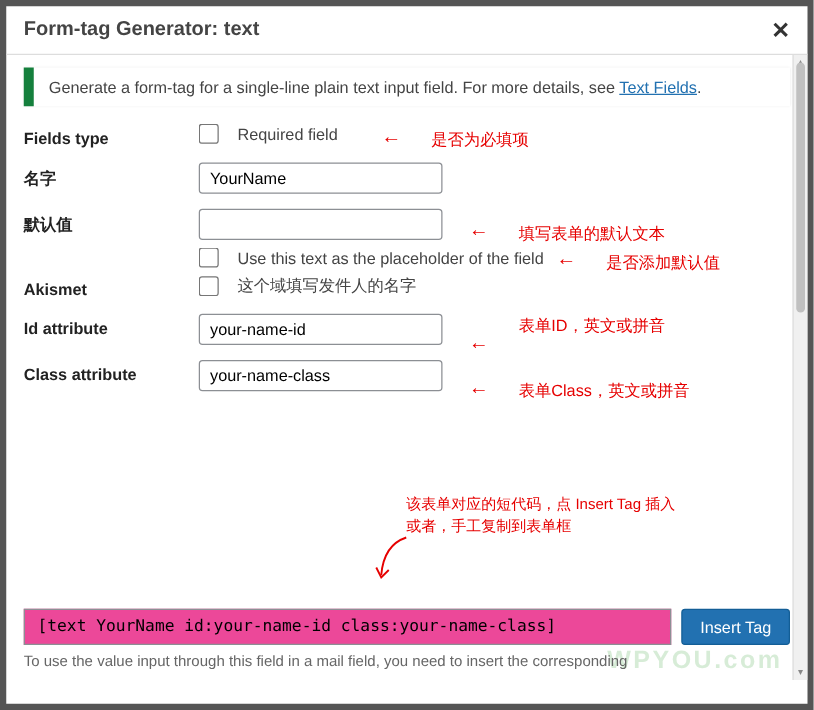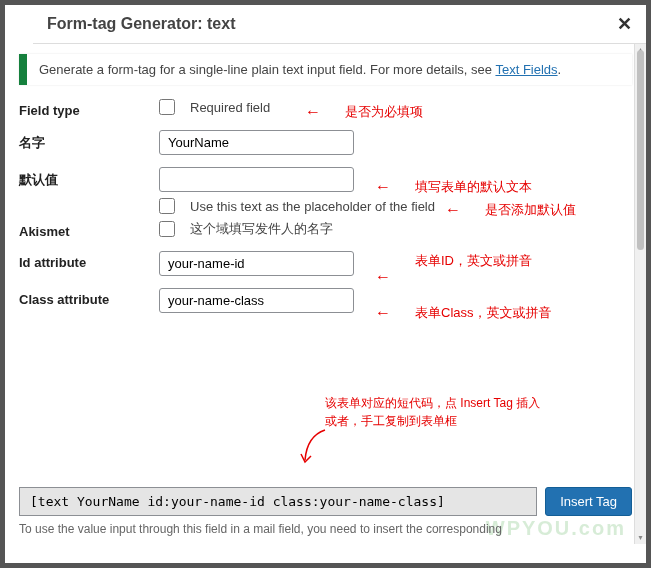--- a/index.html
+++ b/index.html
@@ -1,35 +1,35 @@
 <!DOCTYPE html>
 <html><head>
 <meta charset="utf-8">
 <style>
 * { box-sizing: border-box; margin: 0; padding: 0; }
 body { font-family: -apple-system, "Segoe UI", Arial, sans-serif; font-size: 13px; color: #333; background: #fff; width: 651px; height: 568px; overflow: hidden; position: relative; }
 .outer { border: 5px solid #555; height: 568px; background: #fff; position: relative; }
-.titlebar { display: flex; justify-content: space-between; align-items: center; padding: 8px 14px; border-bottom: 1px solid #ddd; margin-left: 28px; }
+.titlebar { display: flex; justify-content: space-between; align-items: center; padding: 8px 14px; border-bottom: 1px solid #ddd; }
 .titlebar h2 { font-size: 16px; font-weight: 600; color: #444; }
 .close-x { font-size: 18px; cursor: pointer; color: #333; font-weight: bold; }
 .content { padding: 10px 14px 0 14px; height: 500px; overflow: hidden; position: relative; }
 .notice { border-left: 8px solid #15803d; background: #fff; padding: 8px 12px; margin-bottom: 14px; font-size: 13px; color: #444; box-shadow: 0 0 2px rgba(0,0,0,0.1); }
 .notice a { color: #2271b1; text-decoration: underline; }
 .form-row { display: flex; align-items: flex-start; margin-bottom: 12px; }
 .form-label { width: 140px; flex-shrink: 0; font-size: 13px; color: #222; font-weight: 600; padding-top: 4px; }
 .form-control { flex: 1; position: relative; }
 .form-control input[type="text"] { width: 195px; padding: 4px 8px; border: 1px solid #8c8f94; border-radius: 3px; font-size: 13px; background: #fff; }
 .checkbox-row { display: flex; align-items: center; gap: 15px; }
 .checkbox-row input[type="checkbox"] { width: 16px; height: 16px; border: 1px solid #8c8f94; }
 .checkbox-row label { font-size: 13px; color: #444; }
 .sub-row { margin-top: 6px; }
 .annotation { position: absolute; color: #e60000; font-size: 13px; font-family: Arial, "Microsoft YaHei", sans-serif; white-space: nowrap; }
 .arrow { position: absolute; color: #e60000; font-weight: bold; font-size: 16px; }
 .footer { position: absolute; bottom: 28px; left: 14px; right: 14px; display: flex; gap: 8px; align-items: center; }
-.tag-output { flex: 1; padding: 6px 10px; border: 1px solid #8c8f94; font-family: Consolas, monospace; font-size: 13px; background: #e5e5e5; }
+.tag-output { flex: 1; padding: 6px 10px; border: 1px solid #8c8f94; font-family: Consolas, monospace; font-size: 13px; background: #ec4899; }
 .insert-btn { background: #2271b1; color: #fff; border: 1px solid #135e96; padding: 6px 14px; border-radius: 3px; font-size: 13px; cursor: pointer; }
 .watermark { position: absolute; bottom: 4px; right: 20px; font-size: 20px; font-weight: bold; color: rgba(140,200,140,0.35); letter-spacing: 2px; pointer-events: none; }
 .cutoff { position: absolute; bottom: 8px; left: 14px; right: 14px; color: #666; font-size: 12px; overflow: hidden; white-space: nowrap; }
 .scrollbar { position: absolute; right: 0; top: 0; bottom: 0; width: 12px; background: #f0f0f0; border-left: 1px solid #ddd; }
 .scrollbar-thumb { position: absolute; left: 2px; right: 2px; top: 6px; height: 200px; background: #c0c0c0; border-radius: 4px; }
 .scrollbar-arrow { position: absolute; left: 0; right: 0; height: 12px; text-align: center; font-size: 8px; color: #888; line-height: 12px; }
 .multi-annotation { position: absolute; color: #e60000; font-size: 12px; line-height: 1.5; text-align: left; }
 .curved-arrow { position: absolute; width: 30px; height: 40px; }
 .curved-arrow svg { width: 100%; height: 100%; }
 </style>
@@ -42,21 +42,21 @@
     <span class="close-x">✕</span>
   </div>
 
   <div class="content">
 
     <div class="notice">
       <span>Generate a form-tag for a single-line plain text input field. For more details, see </span><a href="#">Text Fields</a><span>.</span>
     </div>
 
     <div class="form-row">
-      <div class="form-label">Field type</div>
+      <div class="form-label">Fields type</div>
       <div class="form-control">
         <div class="checkbox-row">
           <input type="checkbox" style="">
           <label>Required field</label>
         </div>
       </div>
     </div>
 
     <div class="form-row">
       <div class="form-label">名字</div>

